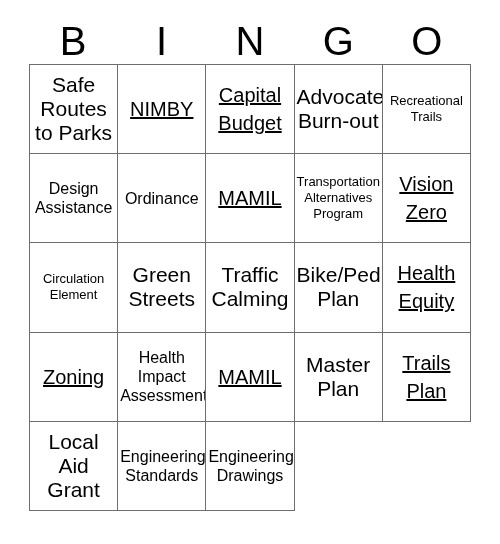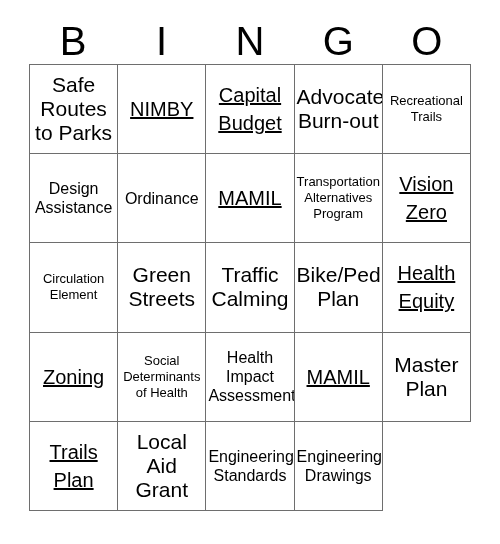--- a/index.html
+++ b/index.html
@@ -158,25 +158,20 @@
 Plan</span>
       </div>
       <div class="cell">
         <span class="cell-text fs-lg">Health
 Equity</span>
       </div>
       <div class="cell">
         <span class="cell-text fs-lg">Zoning</span>
       </div>
       <div class="cell">
-        <span class="cell-text fs-xs">Social
-Determinants
-of Health</span>
-      </div>
-      <div class="cell">
         <span class="cell-text fs-sm">Health
 Impact
 Assessment</span>
       </div>
       <div class="cell">
         <span class="cell-text fs-lg">MAMIL</span>
       </div>
       <div class="cell">
         <span class="cell-text fs-md">Master
 Plan</span>

